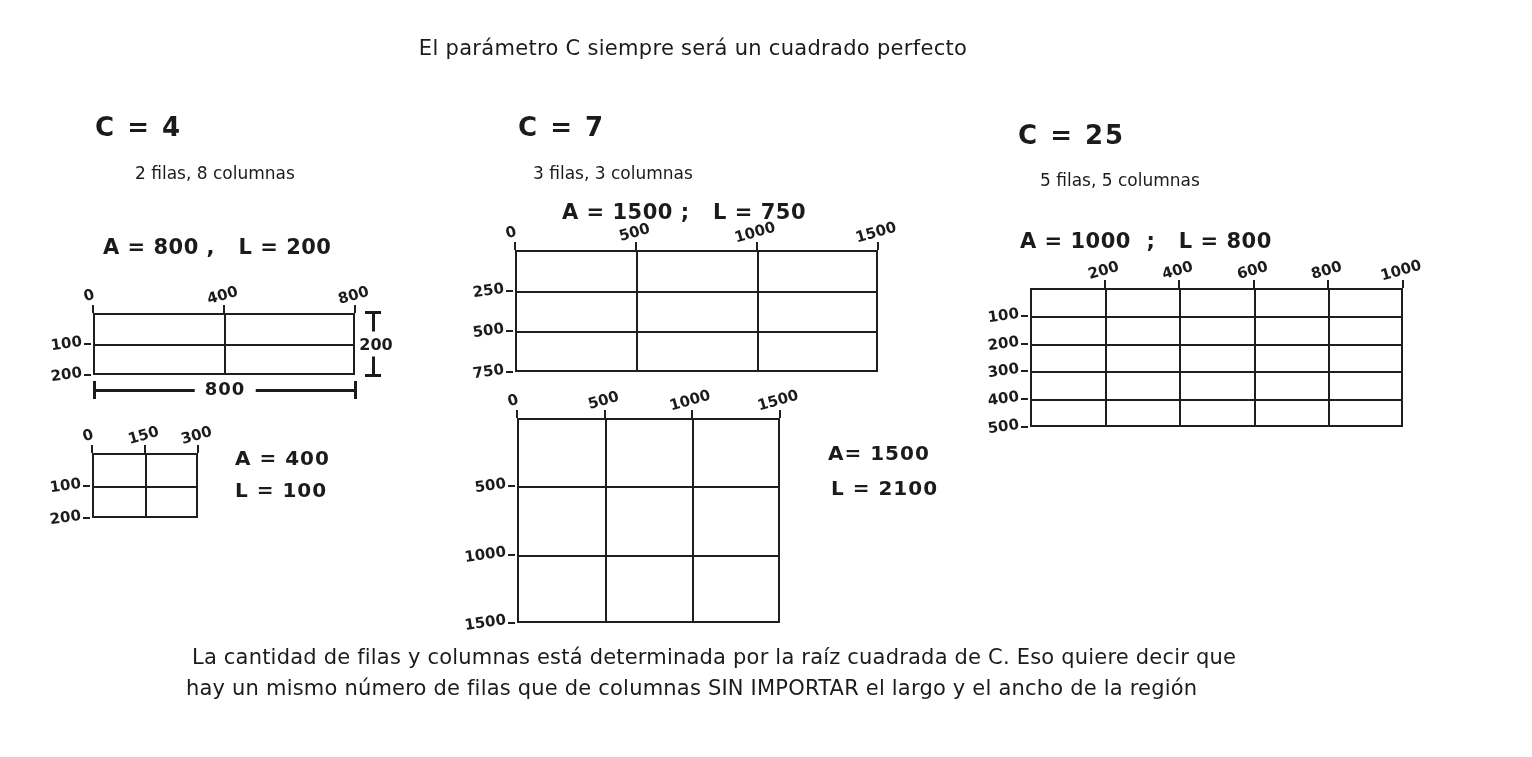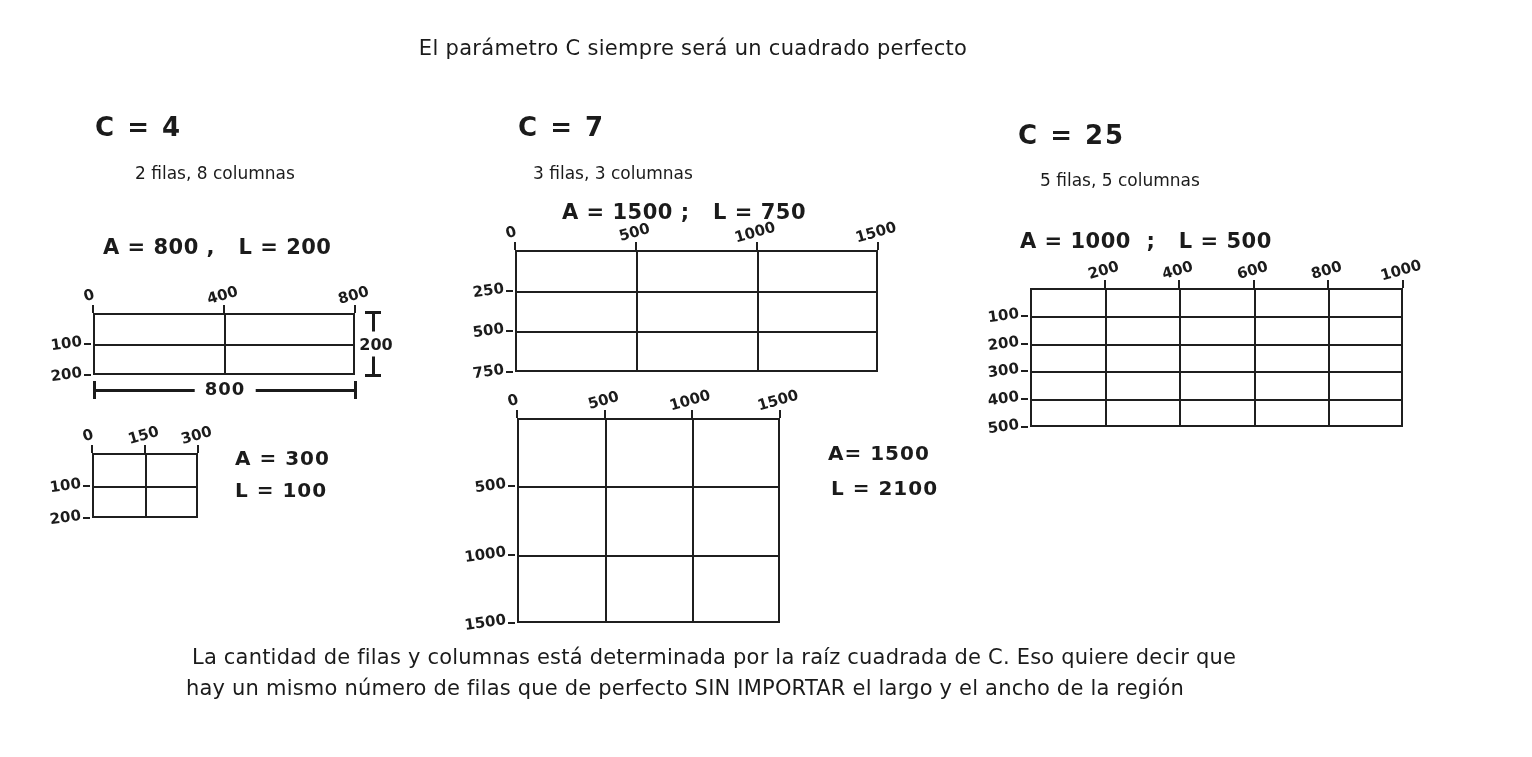--- a/index.html
+++ b/index.html
@@ -98,21 +98,21 @@
       <div class="xlab" style="left: 0px; transform: translateX(-90%) rotate(-16deg);">0</div>
       <div class="xtick" style="left: 52px;"></div>
       <div class="xlab" style="left: 53px; transform: translateX(-55%) rotate(-16deg);">150</div>
       <div class="xtick" style="left: 105px;"></div>
       <div class="xlab" style="left: 106px; transform: translateX(-55%) rotate(-16deg);">300</div>
       <div class="ytick" style="top: 32px;"></div>
       <div class="ylab" style="left: -11px; top: 33px; transform: translate(-100%, -55%) rotate(-8deg);">100</div>
       <div class="ytick" style="top: 64px;"></div>
       <div class="ylab" style="left: -11px; top: 65px; transform: translate(-100%, -55%) rotate(-8deg);">200</div>
     </div>
-  <div class="abs side" style="left:235px;top:446px;">A = 300</div>
+  <div class="abs side" style="left:235px;top:446px;">A = 400</div>
   <div class="abs side" style="left:235px;top:478px;">L = 100</div>
 
   <div class="abs heading" style="left:518px;top:112px;">C = 7</div>
   <div class="abs sub" style="left:533px;top:163px;">3 filas, 3 columnas</div>
   <div class="abs params" style="left:562px;top:200px;">A = 1500 ;   L = 750</div>
 
   <div class="grid" id="grid-c9-top">
       <div class="gline v" style="left: 0px;"></div>
       <div class="gline v" style="left: 121px;"></div>
       <div class="gline v" style="left: 242px;"></div>
@@ -158,21 +158,21 @@
       <div class="ytick" style="top: 136px;"></div>
       <div class="ylab" style="left: -11px; top: 137px; transform: translate(-100%, -55%) rotate(-8deg);">1000</div>
       <div class="ytick" style="top: 204px;"></div>
       <div class="ylab" style="left: -11px; top: 205px; transform: translate(-100%, -55%) rotate(-8deg);">1500</div>
     </div>
   <div class="abs side" style="left:828px;top:441px;">A= 1500</div>
   <div class="abs side" style="left:831px;top:476px;">L = 2100</div>
 
   <div class="abs heading" style="left:1018px;top:120px;">C = 25</div>
   <div class="abs sub" style="left:1040px;top:170px;">5 filas, 5 columnas</div>
-  <div class="abs params" style="left:1020px;top:229px;">A = 1000  ;   L = 500</div>
+  <div class="abs params" style="left:1020px;top:229px;">A = 1000  ;   L = 800</div>
 
   <div class="grid" id="grid-c25-main">
       <div class="gline v" style="left: 0px;"></div>
       <div class="gline v" style="left: 75px;"></div>
       <div class="gline v" style="left: 149px;"></div>
       <div class="gline v" style="left: 224px;"></div>
       <div class="gline v" style="left: 298px;"></div>
       <div class="gline v" style="left: 371px;"></div>
       <div class="gline h" style="top: 0px;"></div>
       <div class="gline h" style="top: 28px;"></div>
@@ -196,15 +196,15 @@
       <div class="ylab" style="left: -11px; top: 56px; transform: translate(-100%, -55%) rotate(-8deg);">200</div>
       <div class="ytick" style="top: 82px;"></div>
       <div class="ylab" style="left: -11px; top: 83px; transform: translate(-100%, -55%) rotate(-8deg);">300</div>
       <div class="ytick" style="top: 110px;"></div>
       <div class="ylab" style="left: -11px; top: 111px; transform: translate(-100%, -55%) rotate(-8deg);">400</div>
       <div class="ytick" style="top: 138px;"></div>
       <div class="ylab" style="left: -11px; top: 139px; transform: translate(-100%, -55%) rotate(-8deg);">500</div>
     </div>
 
   <div class="abs footer-line" style="left:192px;top:645px;">La cantidad de filas y columnas está determinada por la raíz cuadrada de C. Eso quiere decir que</div>
-  <div class="abs footer-line" style="left:186px;top:676px;">hay un mismo número de filas que de perfecto SIN IMPORTAR el largo y el ancho de la región</div>
+  <div class="abs footer-line" style="left:186px;top:676px;">hay un mismo número de filas que de columnas SIN IMPORTAR el largo y el ancho de la región</div>
 
 </div>
 
 </body></html>

